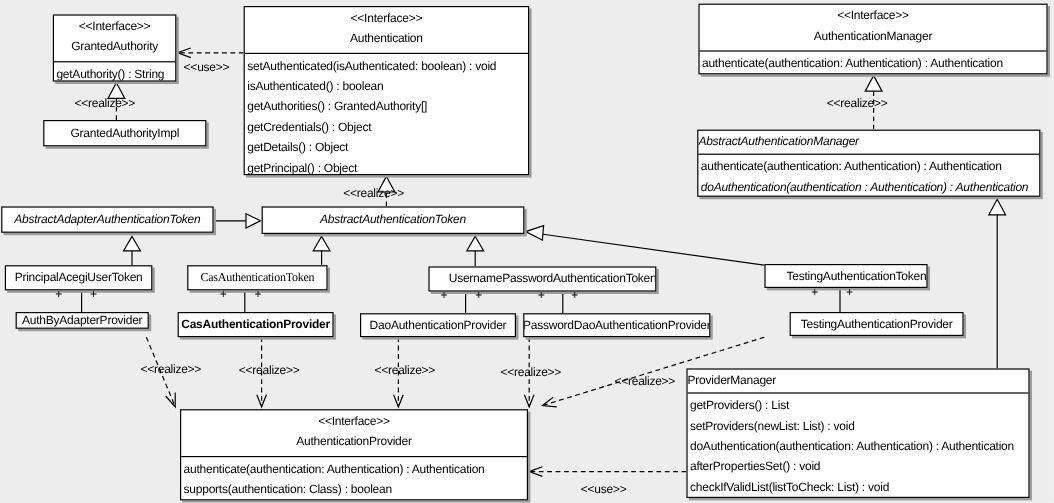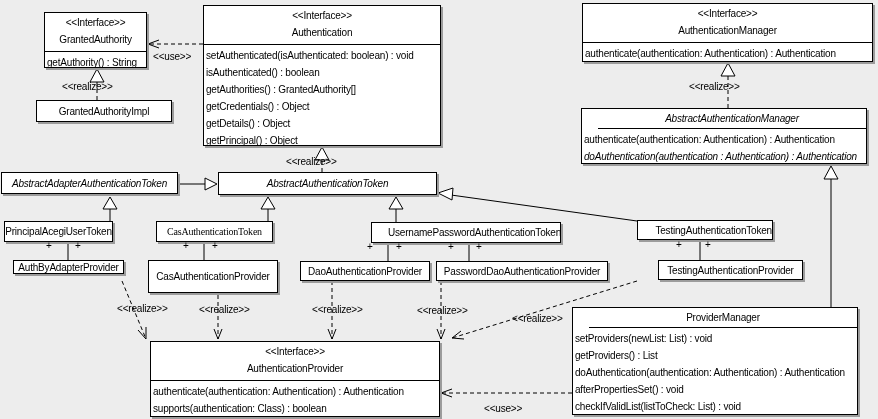--- a/index.html
+++ b/index.html
@@ -4,22 +4,22 @@
 <style>
   html,body{margin:0;padding:0;}
   #stage{position:relative;width:878px;height:419px;background:#ededed;overflow:hidden;
          font-family:"Liberation Sans",sans-serif;color:#000;}
   #edges{position:absolute;left:0;top:0;width:878px;height:419px;}
   .box{position:absolute;background:#fff;border:1px solid #000;box-shadow:2px 2px 0 #9c9c9c;
        font-size:10px;letter-spacing:-0.2px;box-sizing:border-box;}
   .hdr2{text-align:center;border-bottom:1px solid #000;padding:4px 1px 5px;}
   .hdr2 .stereo{display:block;line-height:12px;}
   .hdr2 .cname{display:block;line-height:12px;margin-top:5px;}
-  .hdr1{height:19px;line-height:19px;text-align:center;border-bottom:1px solid #000;
-        white-space:nowrap;overflow:hidden;margin-left:16px;}
+  .hdr1{height:19px;line-height:19px;border-bottom:1px solid #000;
+        white-space:nowrap;overflow:hidden;}
   .nameonly{display:flex;align-items:center;justify-content:center;text-align:center;
             white-space:nowrap;overflow:hidden;}
   .methods{padding:2px 0 0 0;}
   .m{height:17px;line-height:17px;white-space:nowrap;overflow:hidden;padding-left:2px;}
   .it{font-style:italic;}
   .lbl{position:absolute;font-size:10px;letter-spacing:-0.2px;white-space:nowrap;}
   .plus{position:absolute;font-size:10px;width:10px;text-align:center;}
   line,polyline{stroke:#000;stroke-width:1;fill:none;}
   .dash{stroke-dasharray:4,3;}
   polygon{fill:#fff;stroke:#000;stroke-width:1;}
@@ -122,54 +122,54 @@
   </div>
 
   <div class="box nameonly it" style="left:1px;top:172px;width:177px;height:22px;">
     <span>AbstractAdapterAuthenticationToken</span>
   </div>
 
   <div class="box nameonly it" style="left:218px;top:172px;width:219px;height:23px;">
     <span>AbstractAuthenticationToken</span>
   </div>
 
-  <div class="box nameonly" style="left:4px;top:221px;width:109px;height:21px;text-align:right;">
+  <div class="box nameonly" style="left:4px;top:221px;width:123px;height:21px;text-align:right;">
     <span>PrincipalAcegiUserToken</span>
   </div>
   <div class="box nameonly" style="left:156px;top:221px;width:117px;height:21px;font-family:Liberation Serif, serif;">
     <span>CasAuthenticationToken</span>
   </div>
-  <div class="box nameonly" style="left:371px;top:222px;width:190px;height:21px;padding-left:17px;">
+  <div class="box nameonly" style="left:357px;top:222px;width:190px;height:21px;padding-left:17px;">
     <span>UsernamePasswordAuthenticationToken</span>
   </div>
   <div class="box nameonly" style="left:637px;top:220px;width:136px;height:20px;justify-content:flex-end;">
     <span>TestingAuthenticationToken</span>
   </div>
 
   <div class="box nameonly" style="left:13px;top:260px;width:111px;height:14px;">
     <span>AuthByAdapterProvider</span>
   </div>
-  <div class="box nameonly" style="left:148px;top:260px;width:130px;height:33px;">
+  <div class="box nameonly" style="left:148px;top:260px;width:130px;height:21px;font-weight:bold;">
     <span>CasAuthenticationProvider</span>
   </div>
   <div class="box nameonly" style="left:300px;top:261px;width:130px;height:20px;">
     <span>DaoAuthenticationProvider</span>
   </div>
-  <div class="box nameonly" style="left:436px;top:261px;width:172px;height:20px;">
+  <div class="box nameonly" style="left:436px;top:261px;width:156px;height:20px;">
     <span>PasswordDaoAuthenticationProvider</span>
   </div>
   <div class="box nameonly" style="left:637px;top:260px;width:145px;height:20px;margin-left:21px;">
     <span>TestingAuthenticationProvider</span>
   </div>
 
   <div class="box" style="left:572px;top:307px;width:286px;height:108px;">
     <div class="hdr1">ProviderManager</div>
     <div class="methods">
+      <div class="m">getProviders() : List</div>
       <div class="m">setProviders(newList: List) : void</div>
-      <div class="m">getProviders() : List</div>
       <div class="m">doAuthentication(authentication: Authentication) : Authentication</div>
       <div class="m">afterPropertiesSet() : void</div>
       <div class="m">checkIfValidList(listToCheck: List) : void</div>
     </div>
   </div>
 
   <div class="box" style="left:150px;top:341px;width:290px;height:76px;">
     <div class="hdr2">
       <span class="stereo">&lt;&lt;Interface&gt;&gt;</span>
       <span class="cname">AuthenticationProvider</span>

